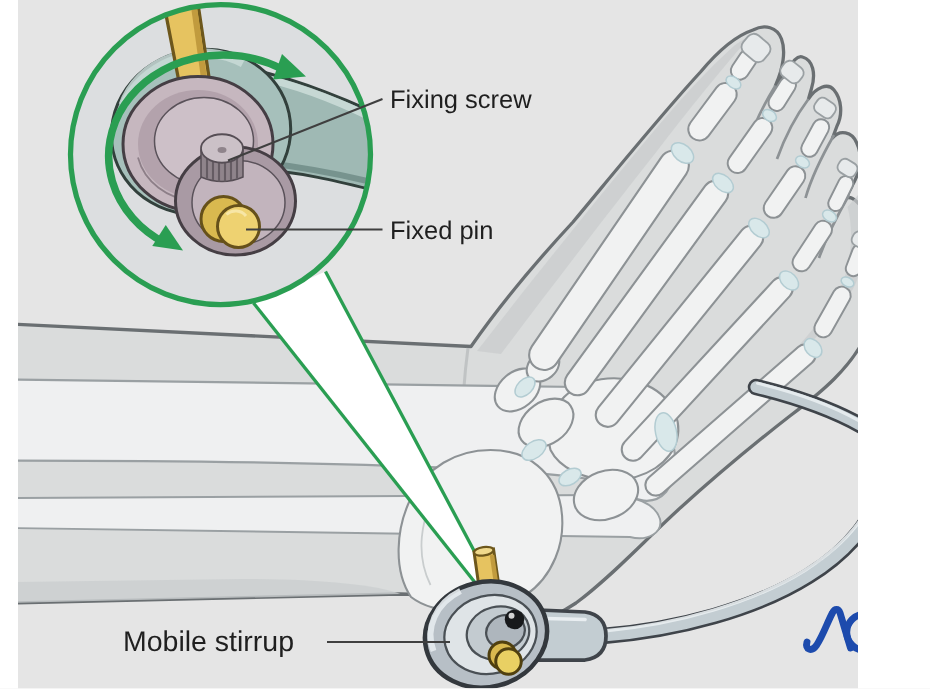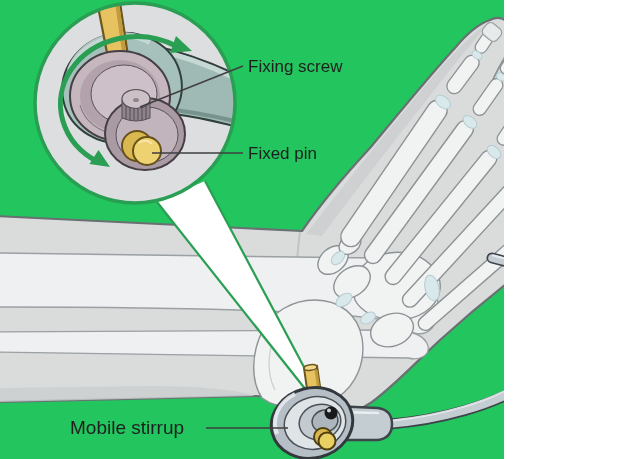--- a/index.html
+++ b/index.html
@@ -1,17 +1,17 @@
 <!DOCTYPE html>
 <html><head>
 <meta charset="utf-8">
 <style>
   html,body{margin:0;padding:0;background:#fff;}
-  .stage{position:relative;width:504px;height:459px;background:#22c55e;overflow:hidden;
-         font-family:"Liberation Sans", sans-serif;}
+  .stage{position:relative;width:560px;height:459px;background:#e5e5e5;overflow:hidden;
+         font-family:"Liberation Sans", sans-serif;margin-left:12px;}
   svg{display:block;}
   text.callout{font-family:"Liberation Sans", sans-serif;fill:#1f1f1f;}
 </style>
 </head>
 <body>
 
 <div class="stage">
 <svg width="620" height="459" viewBox="0 0 620 459" xmlns="http://www.w3.org/2000/svg">
   <defs>
     <clipPath id="insetClip">

